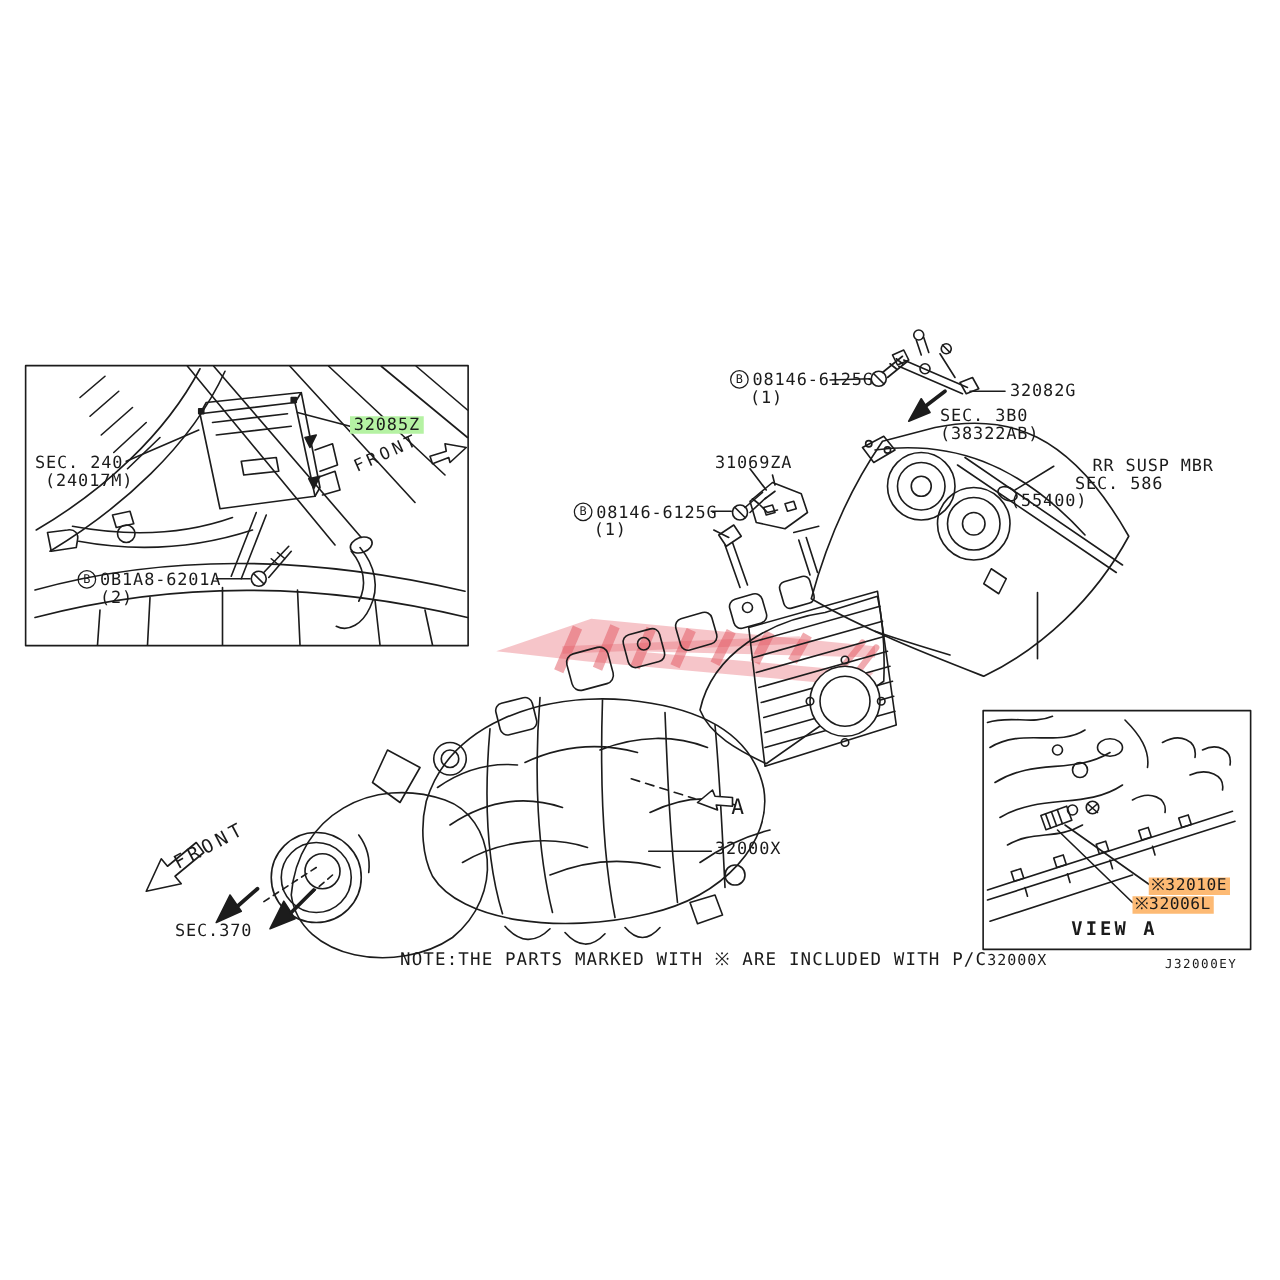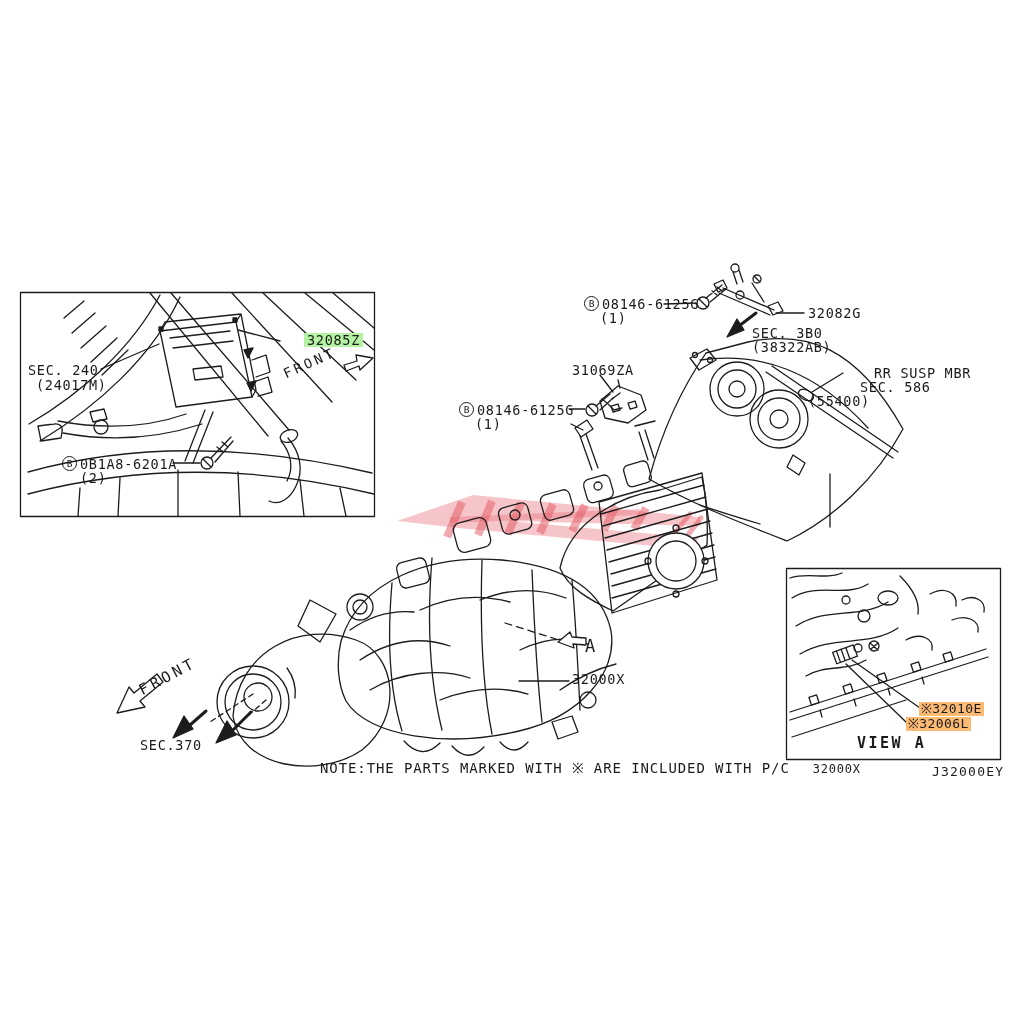--- a/index.html
+++ b/index.html
@@ -3,30 +3,30 @@
 <meta charset="utf-8">
 <style>
   html,body{margin:0;padding:0;background:#fff;}
   .stage{position:relative;width:1024px;height:1024px;background:#ffffff;overflow:hidden;
          font-family:"DejaVu Sans Mono",monospace;color:#1b1b1b;}
   svg{position:absolute;left:0;top:0;}
   .lbl{position:absolute;font-size:13.5px;letter-spacing:.7px;line-height:14px;white-space:nowrap;color:#1b1b1b;}
   .row{display:flex;align-items:center;gap:3px;}
   .circ{width:13px;height:13px;border:1.4px solid #1b1b1b;border-radius:50%;font-size:9.5px;
         display:flex;align-items:center;justify-content:center;letter-spacing:0;flex:0 0 auto;}
-  .hl{background:#b5f2a3;padding:0 3px;margin-left:24px;}
+  .hl{background:#b5f2a3;padding:0 3px;}
   .rot{transform-origin:left center;}
   .front1{transform:rotate(-24deg);letter-spacing:3px;}
   .front2{transform:rotate(-28deg);letter-spacing:3.5px;font-size:15px;}
   .biglet{font-size:17px;letter-spacing:0;}
   .cap{font-size:15px;letter-spacing:2.5px;font-weight:bold;}
   .vlbl{font-size:13px;letter-spacing:.4px;background:#fdba74;padding:0 2px;}
-  .note{font-size:14px;letter-spacing:.9px;display:flex;align-items:baseline;gap:23px;}
+  .note{font-size:14px;letter-spacing:.9px;display:flex;align-items:baseline;gap:0;}
   .notepart{font-size:12px;letter-spacing:.8px;}
-  .code{font-size:13px;letter-spacing:1.2px;}
+  .code{font-size:10px;letter-spacing:1.2px;}
 </style>
 </head>
 <body>
 
 <div class="stage">
 
 <svg width="1024" height="1024" viewBox="0 0 1024 1024" stroke="#1c1c1c" fill="none" stroke-width="1.3" stroke-linecap="round" stroke-linejoin="round">
 
   <g>
     <rect x="20.5" y="292.5" width="354" height="224"></rect>

